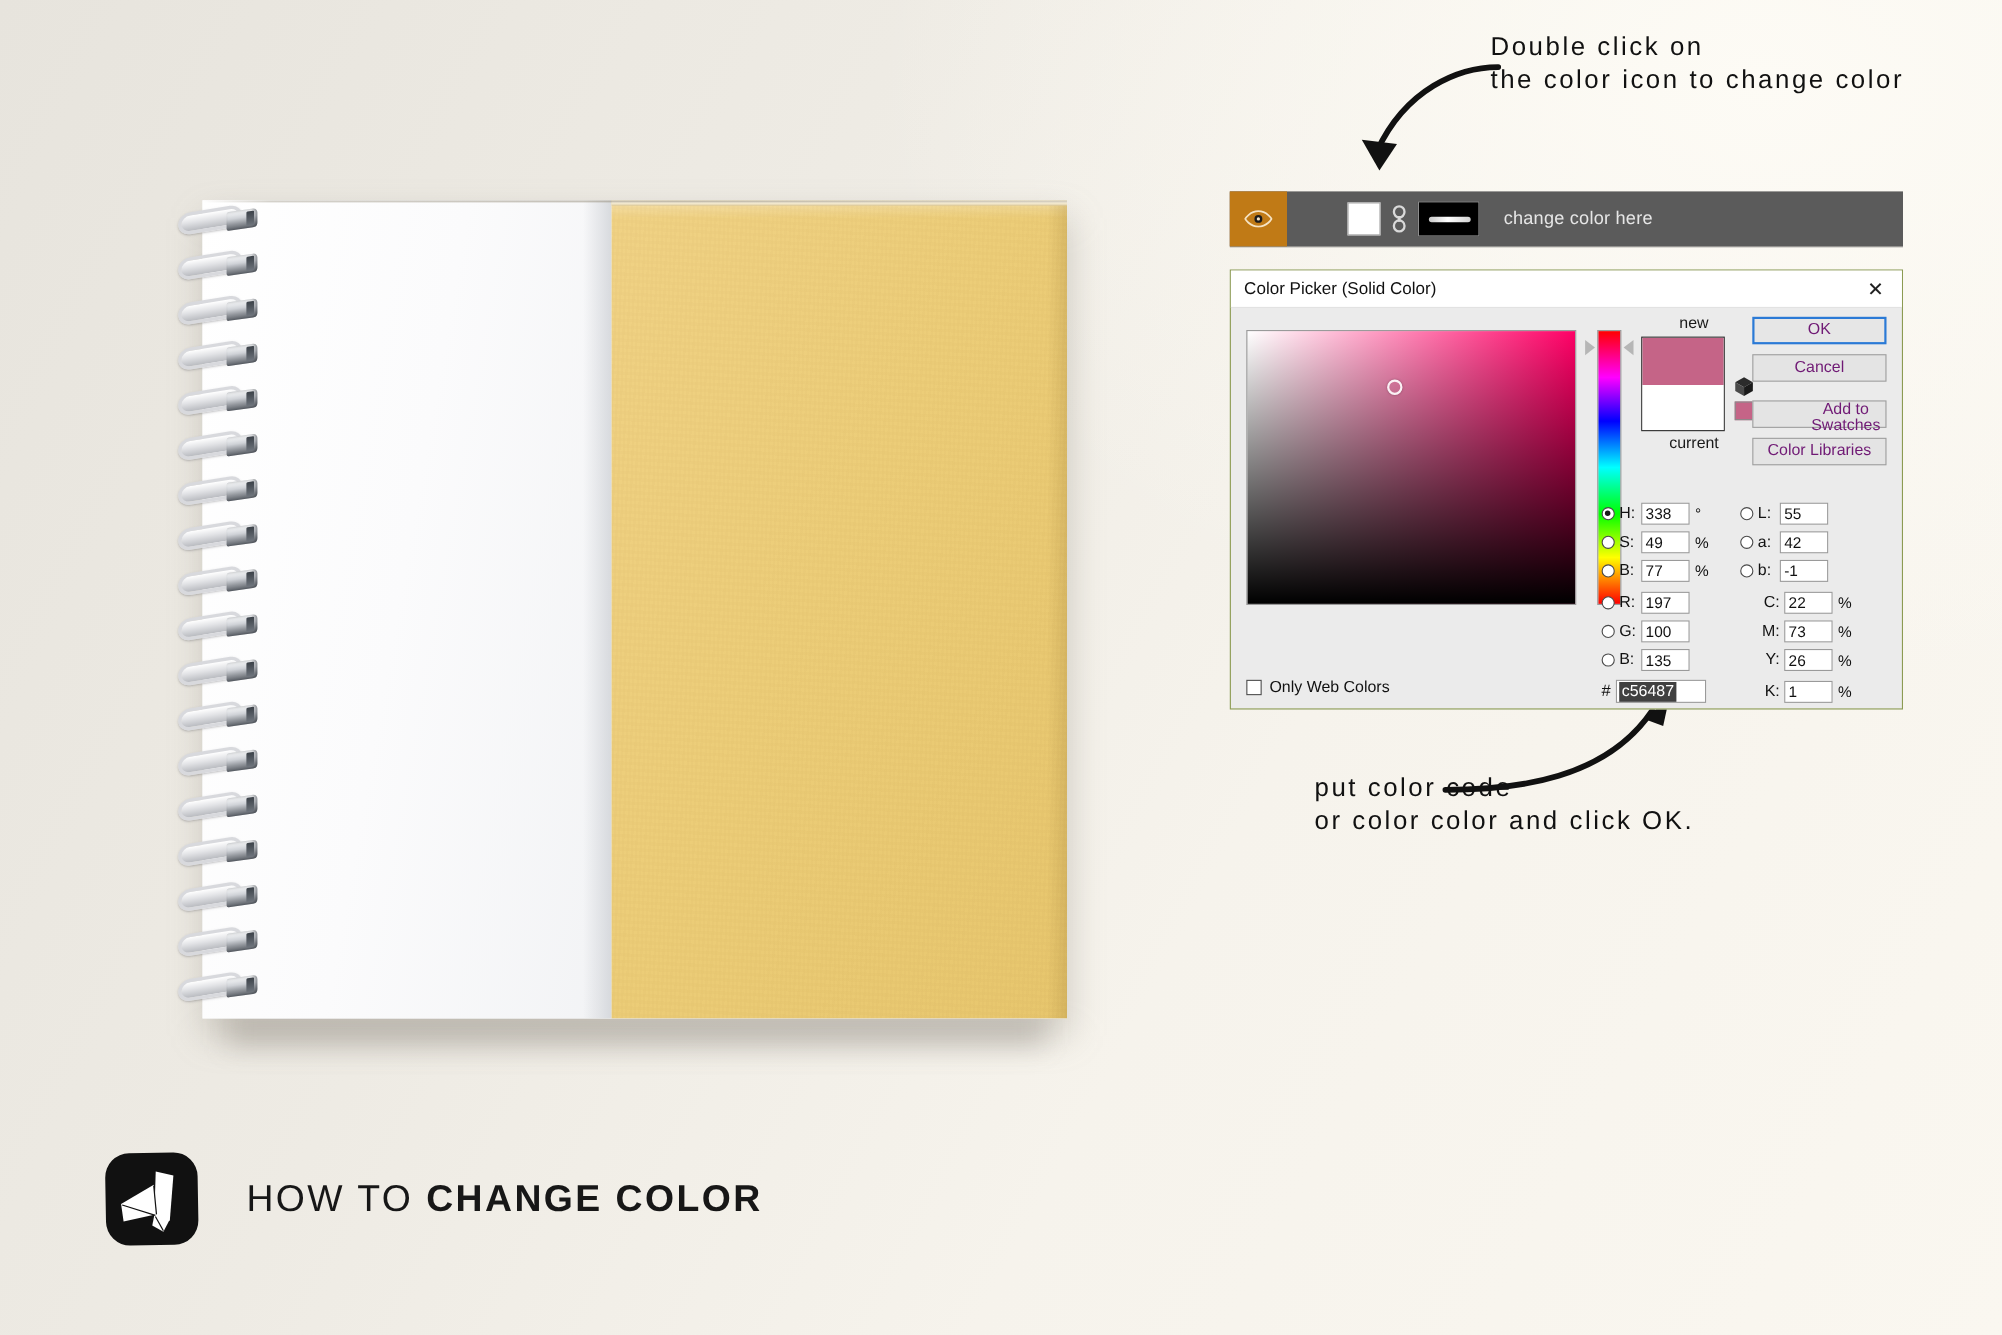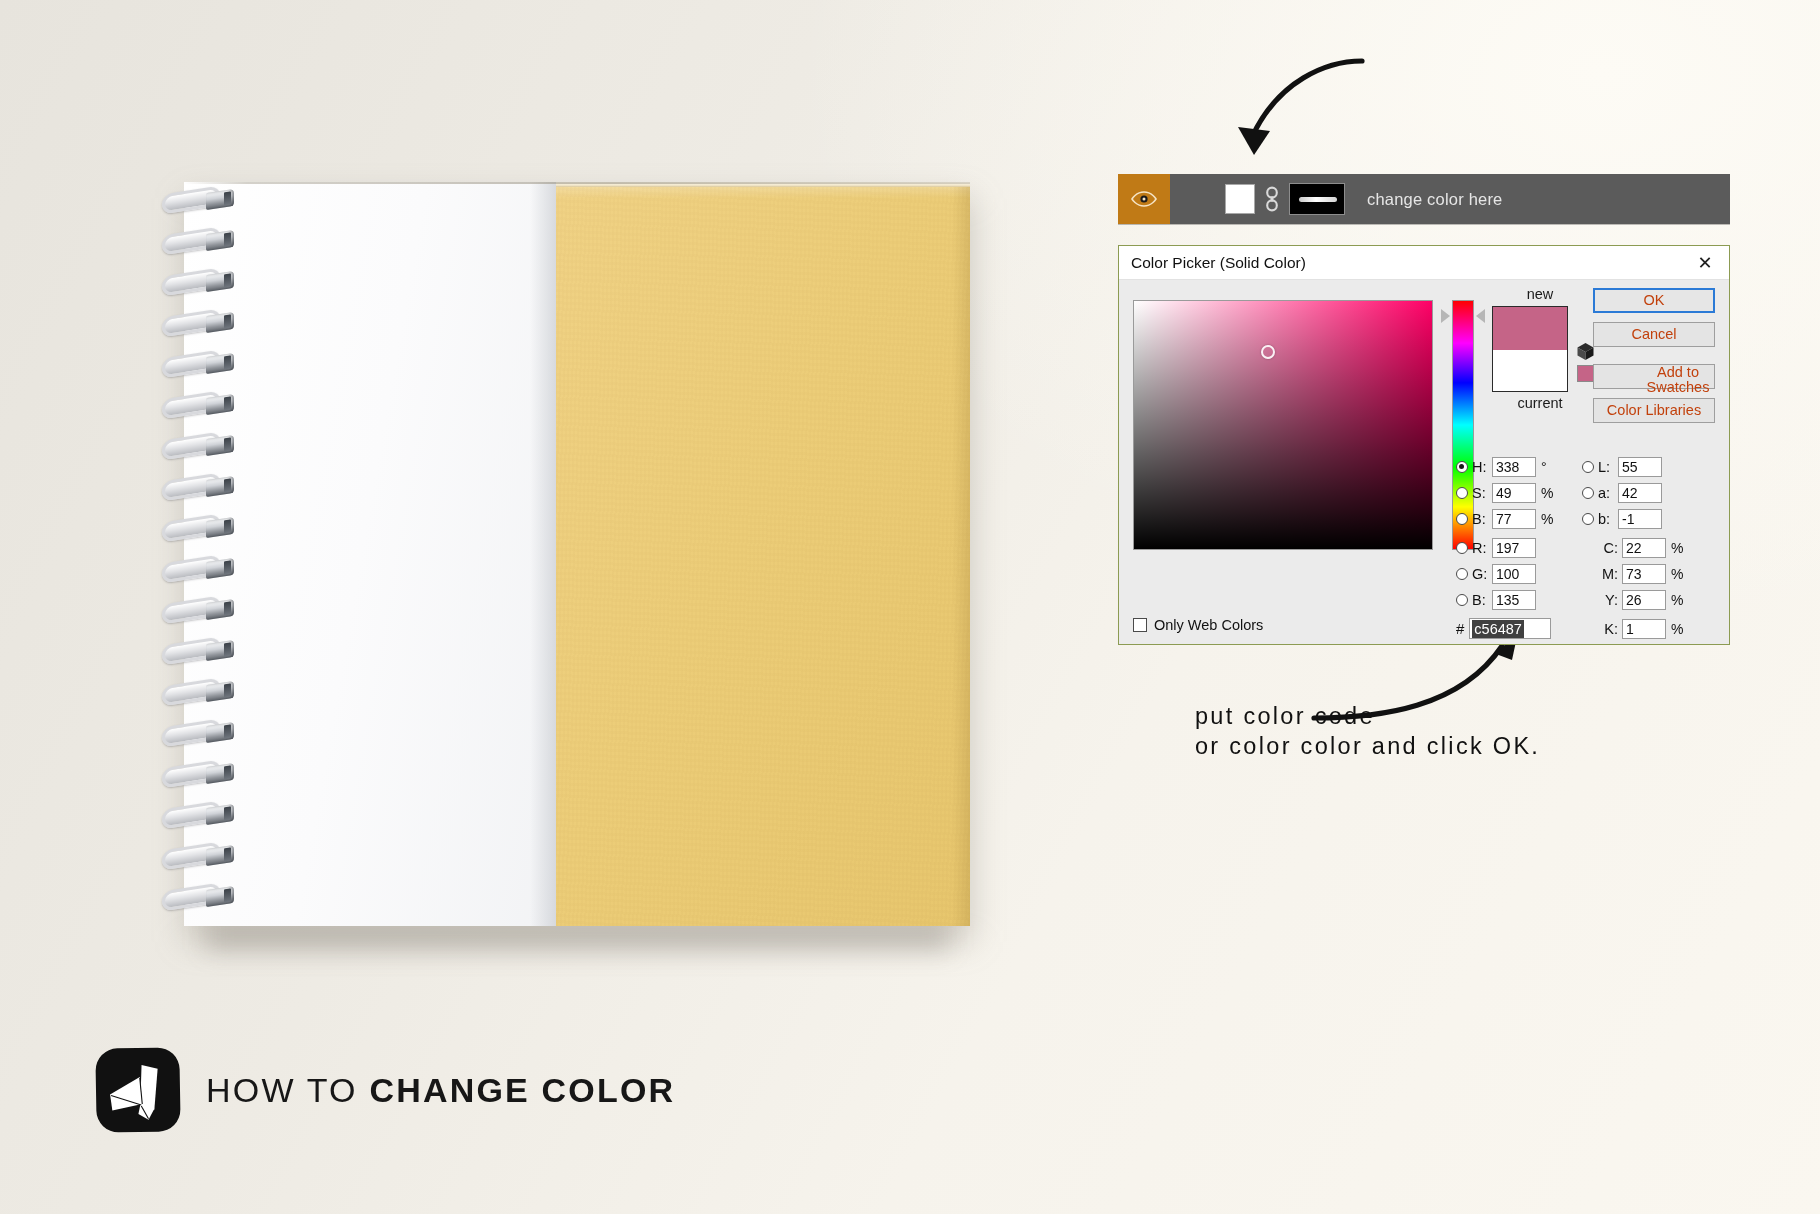--- a/index.html
+++ b/index.html
@@ -132,21 +132,21 @@
     border-radius:1px;
   }
 
   
   #footer-logo {
     position: absolute;
     left: 96px;
     top: 1048px;
     display: flex;
     align-items: center;
-    gap: 26px;
+    gap: 44px;
   }
   .logo-mark {
     width: 84px; height: 84px;
     background: #111111;
     border-radius: 22px;
     position: relative;
     overflow: hidden;
     transform: rotate(-1deg);
   }
   .logo-title {
@@ -337,21 +337,21 @@
     width: 122px;
     display: flex;
     flex-direction: column;
     gap: 9px;
   }
   .cp-btn {
     height: 25px;
     background: #e4e4e4;
     border: 1px solid #9e9e9e;
     font-size: 14.5px;
-    color: #c2410c;
+    color: #701a75;
     font-family: "Liberation Sans", sans-serif;
     cursor: pointer;
     line-height: 1;
   }
   .cp-btn.primary {
     border: 2px solid #2b7ad6;
     background: #e6e6e6;
   }
   .cp-btn.spaced { margin-top: 8px; padding-left: 48px; }
 
@@ -545,20 +545,24 @@
           <line x1="45" y1="58" x2="52" y2="71"></line>
         </g>
       </svg>
     </div>
     <div class="logo-title">
       <span class="thin">HOW TO</span>
       <span class="bold">CHANGE COLOR</span>
     </div>
   </div>
 
+  <div class="annot" id="annot-top">
+    <div>Double click on</div>
+    <div>the color icon to change color</div>
+  </div>
   <svg class="arrow-svg" id="arrow-top" width="140" height="110" viewBox="0 0 140 110">
     <path d="M132 6 C 96 6, 48 26, 22 82" stroke="#111111" stroke-width="5.2" fill="none" stroke-linecap="round"></path>
     <polygon points="24,100 8,72 40,76" fill="#111111"></polygon>
   </svg>
 
   <div class="annot" id="annot-bottom">
     <div>put color code</div>
     <div>or color color and click OK.</div>
   </div>
   <svg class="arrow-svg" id="arrow-bottom" width="230" height="110" viewBox="0 0 230 110">

